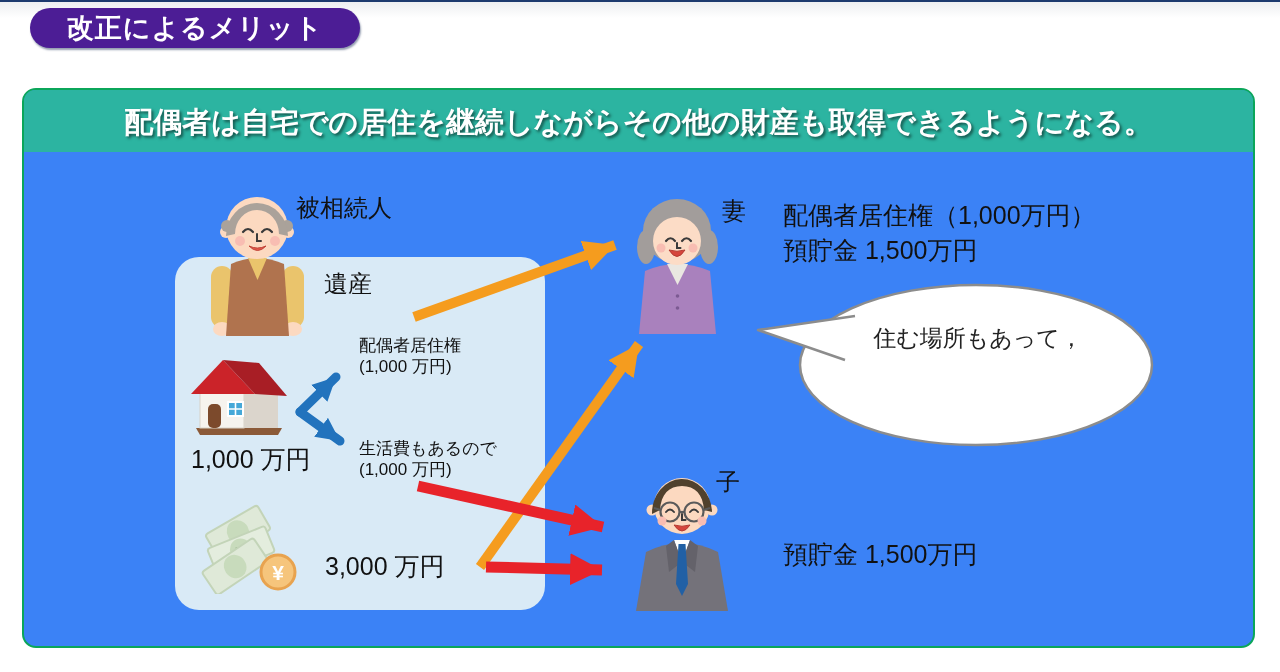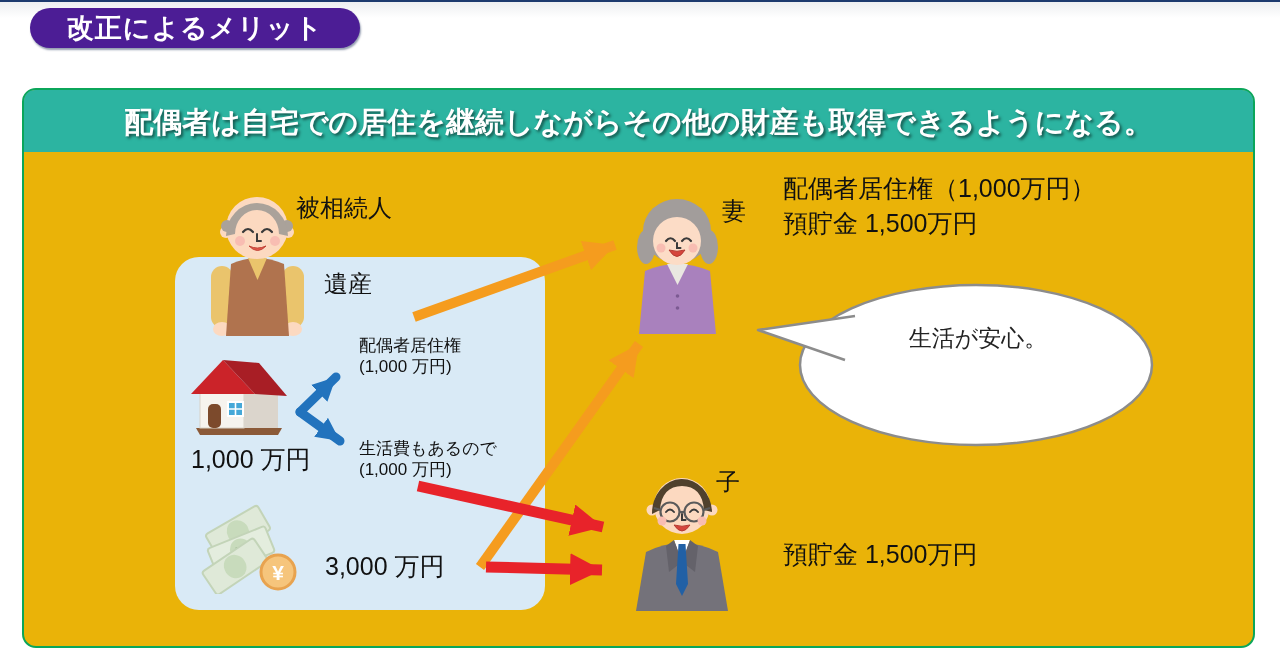--- a/index.html
+++ b/index.html
@@ -16,21 +16,21 @@
   
   .badge{
     top:8px;left:30px;width:330px;height:40px;border-radius:21px;
     background:#4c1d95;color:#ffffff;font-size:27px;font-weight:bold;
     text-align:center;line-height:41px;letter-spacing:1px;
     box-shadow:1px 2px 2px rgba(15,35,80,.45);
   }
   
   .panel{
     top:88px;left:22px;width:1229px;height:556px;
-    border:2px solid #0ba65a;border-radius:14px;background:#eab308;
+    border:2px solid #0ba65a;border-radius:14px;background:#3b82f6;
   }
   .panel-header{
     position:absolute;top:0;left:0;right:0;height:62px;
     background:#2cb4a1;border-radius:11px 11px 0 0;
     color:#ffffff;font-size:29px;font-weight:bold;text-align:center;line-height:64px;
     text-shadow:2px 2px 3px rgba(0,0,0,.55);
   }
   
   .estate-box{top:257px;left:175px;width:370px;height:353px;border-radius:24px;background:#d9eaf6;z-index:1;}
   .fig{z-index:2;}
@@ -160,21 +160,21 @@
   <div>生活費もあるので</div>
   <div>(1,000 万円)</div>
 </div>
 
 <div class="abs lbl lbl-25" style="left:191px;top:443px">1,000 万円</div>
 <div class="abs lbl lbl-25" style="left:325px;top:550px">3,000 万円</div>
 
 <div class="abs lbl lbl-24" style="left:722px;top:195px">妻</div>
 <div class="abs lbl lbl-24" style="left:716px;top:466px">子</div>
 
-<div class="abs lbl result" style="left:783px;top:171px">
+<div class="abs lbl result" style="left:783px;top:198px">
   <div>配偶者居住権（1,000万円）</div>
   <div>預貯金 1,500万円</div>
 </div>
 <div class="abs lbl result" style="left:783px;top:537px">
   <div>預貯金 1,500万円</div>
 </div>
 
 <svg class="abs arrows" style="left:0;top:0" width="1280" height="672" viewBox="0 0 1280 672">
   <defs>
     <marker id="mO" viewBox="0 0 10 10" refX="10" refY="5" markerWidth="3.1" markerHeight="3.1" markerUnits="strokeWidth" orient="auto">
@@ -199,14 +199,14 @@
     <line x1="418" y1="486" x2="603" y2="527" stroke="#E8232A" stroke-width="11" marker-end="url(#mR)"></line>
     <line x1="486" y1="567" x2="602" y2="570" stroke="#E8232A" stroke-width="11" marker-end="url(#mR)"></line>
   </g>
 </svg>
 
 <svg class="abs bubble" style="left:740px;top:278px" width="425" height="180" viewBox="0 0 425 180">
   <ellipse cx="236" cy="87" rx="176" ry="80" fill="#ffffff" stroke="#8c8c8c" stroke-width="2.5"></ellipse>
   <path d="M 115,38 L 18,52 L 105,82" fill="#ffffff" stroke="#8c8c8c" stroke-width="2.5" stroke-linejoin="round"></path>
 </svg>
 <div class="abs bubble-text" style="left:838px;top:322px">
-  <div>生活が安心。</div>
+  <div>住む場所もあって，</div>
 </div>
 
 </body></html>

